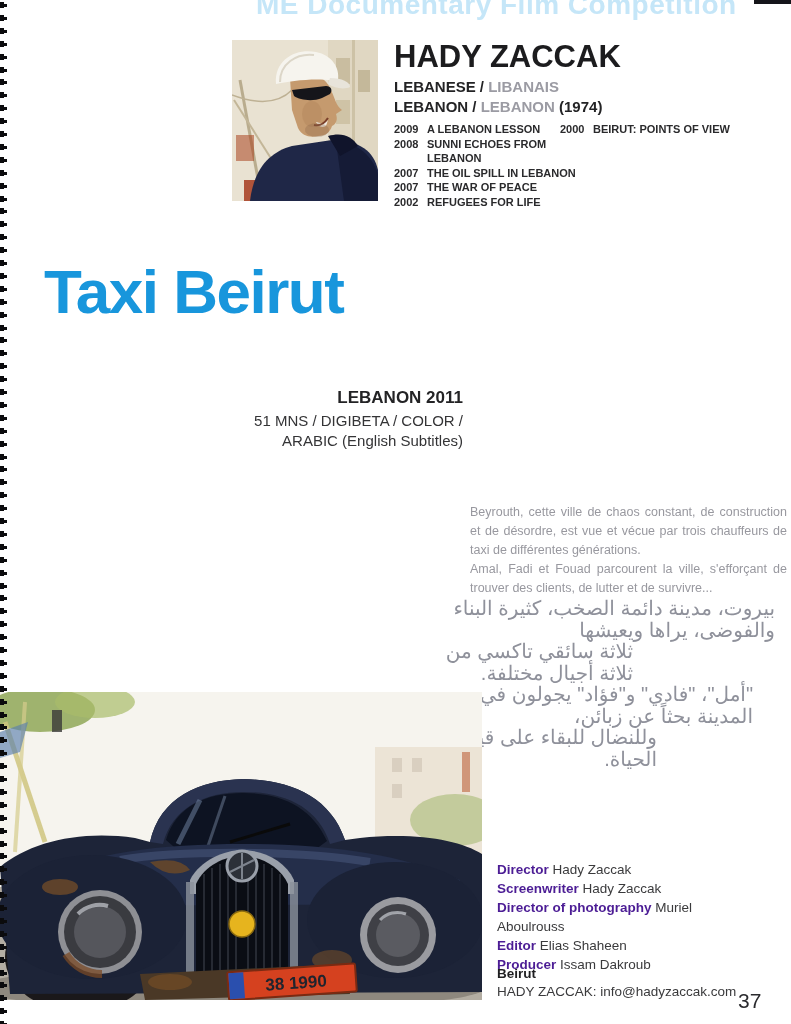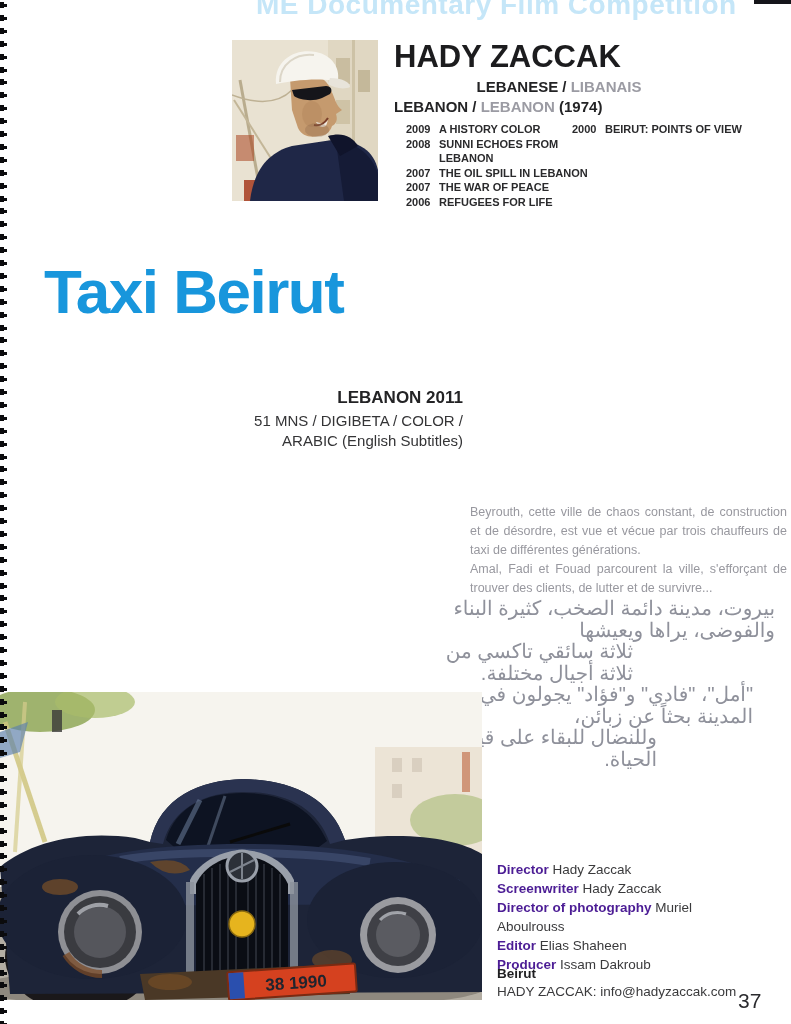--- a/index.html
+++ b/index.html
@@ -27,24 +27,24 @@
     left:256px;top:-11px;font-size:28px;font-weight:bold;color:#c5e6f8;
     letter-spacing:.5px;white-space:nowrap;
   }
 
   .director-photo{left:232px;top:40px;width:146px;height:161px;}
   .film-still{left:0;top:692px;width:482px;height:308px;}
 
   .director-info{left:394px;top:41px;width:330px;}
   .director-name{margin:0;font-size:31px;line-height:32px;font-weight:bold;color:#1c1c1e;letter-spacing:0;}
   .ident{margin-top:4px;font-size:15px;font-weight:bold;line-height:16px;color:#232325;}
-  .ident:first-of-type{margin-top:6px;text-align:center;}
+  .ident:first-of-type{margin-top:6px;}
   .gray{color:#9b9ba3;}
 
-  .filmo-col{font-size:11px;font-weight:bold;line-height:14.5px;color:#2a2a2c;margin-left:12px;}
+  .filmo-col{font-size:11px;font-weight:bold;line-height:14.5px;color:#2a2a2c;}
   .filmo-col1{left:394px;top:122px;width:205px;}
   .filmo-col2{left:560px;top:122px;width:200px;}
   .filmo-row{display:flex;}
   .fy{flex:none;width:33px;}
   .ft{white-space:pre-line;max-width:160px;}
 
   .film-title{left:44px;top:260px;font-size:62px;font-weight:bold;color:#1896dc;letter-spacing:-1.5px;line-height:64px;}
 
   .film-details{left:150px;top:386px;width:313px;text-align:right;}
   .country-year{font-size:17px;font-weight:bold;color:#232325;line-height:23px;}
@@ -112,37 +112,37 @@
     <div class="ident">
       <span>LEBANON /</span>
       <span class="gray">LEBANON</span>
       <span>(1974)</span>
     </div>
   </div>
 
   <div class="abs filmo-col filmo-col1">
     <div class="filmo-row">
       <span class="fy">2009</span>
-      <span class="ft">A HISTORY COLOR</span>
+      <span class="ft">A LEBANON LESSON</span>
     </div>
     <div class="filmo-row">
       <span class="fy">2008</span>
       <span class="ft">SUNNI ECHOES  FROM
 LEBANON</span>
     </div>
     <div class="filmo-row">
       <span class="fy">2007</span>
       <span class="ft">THE OIL SPILL IN LEBANON</span>
     </div>
     <div class="filmo-row">
       <span class="fy">2007</span>
       <span class="ft">THE WAR OF PEACE</span>
     </div>
     <div class="filmo-row">
-      <span class="fy">2006</span>
+      <span class="fy">2002</span>
       <span class="ft">REFUGEES FOR LIFE</span>
     </div>
   </div>
 
   <div class="abs filmo-col filmo-col2">
     <div class="filmo-row">
       <span class="fy">2000</span>
       <span class="ft">BEIRUT: POINTS OF VIEW</span>
     </div>
   </div>

